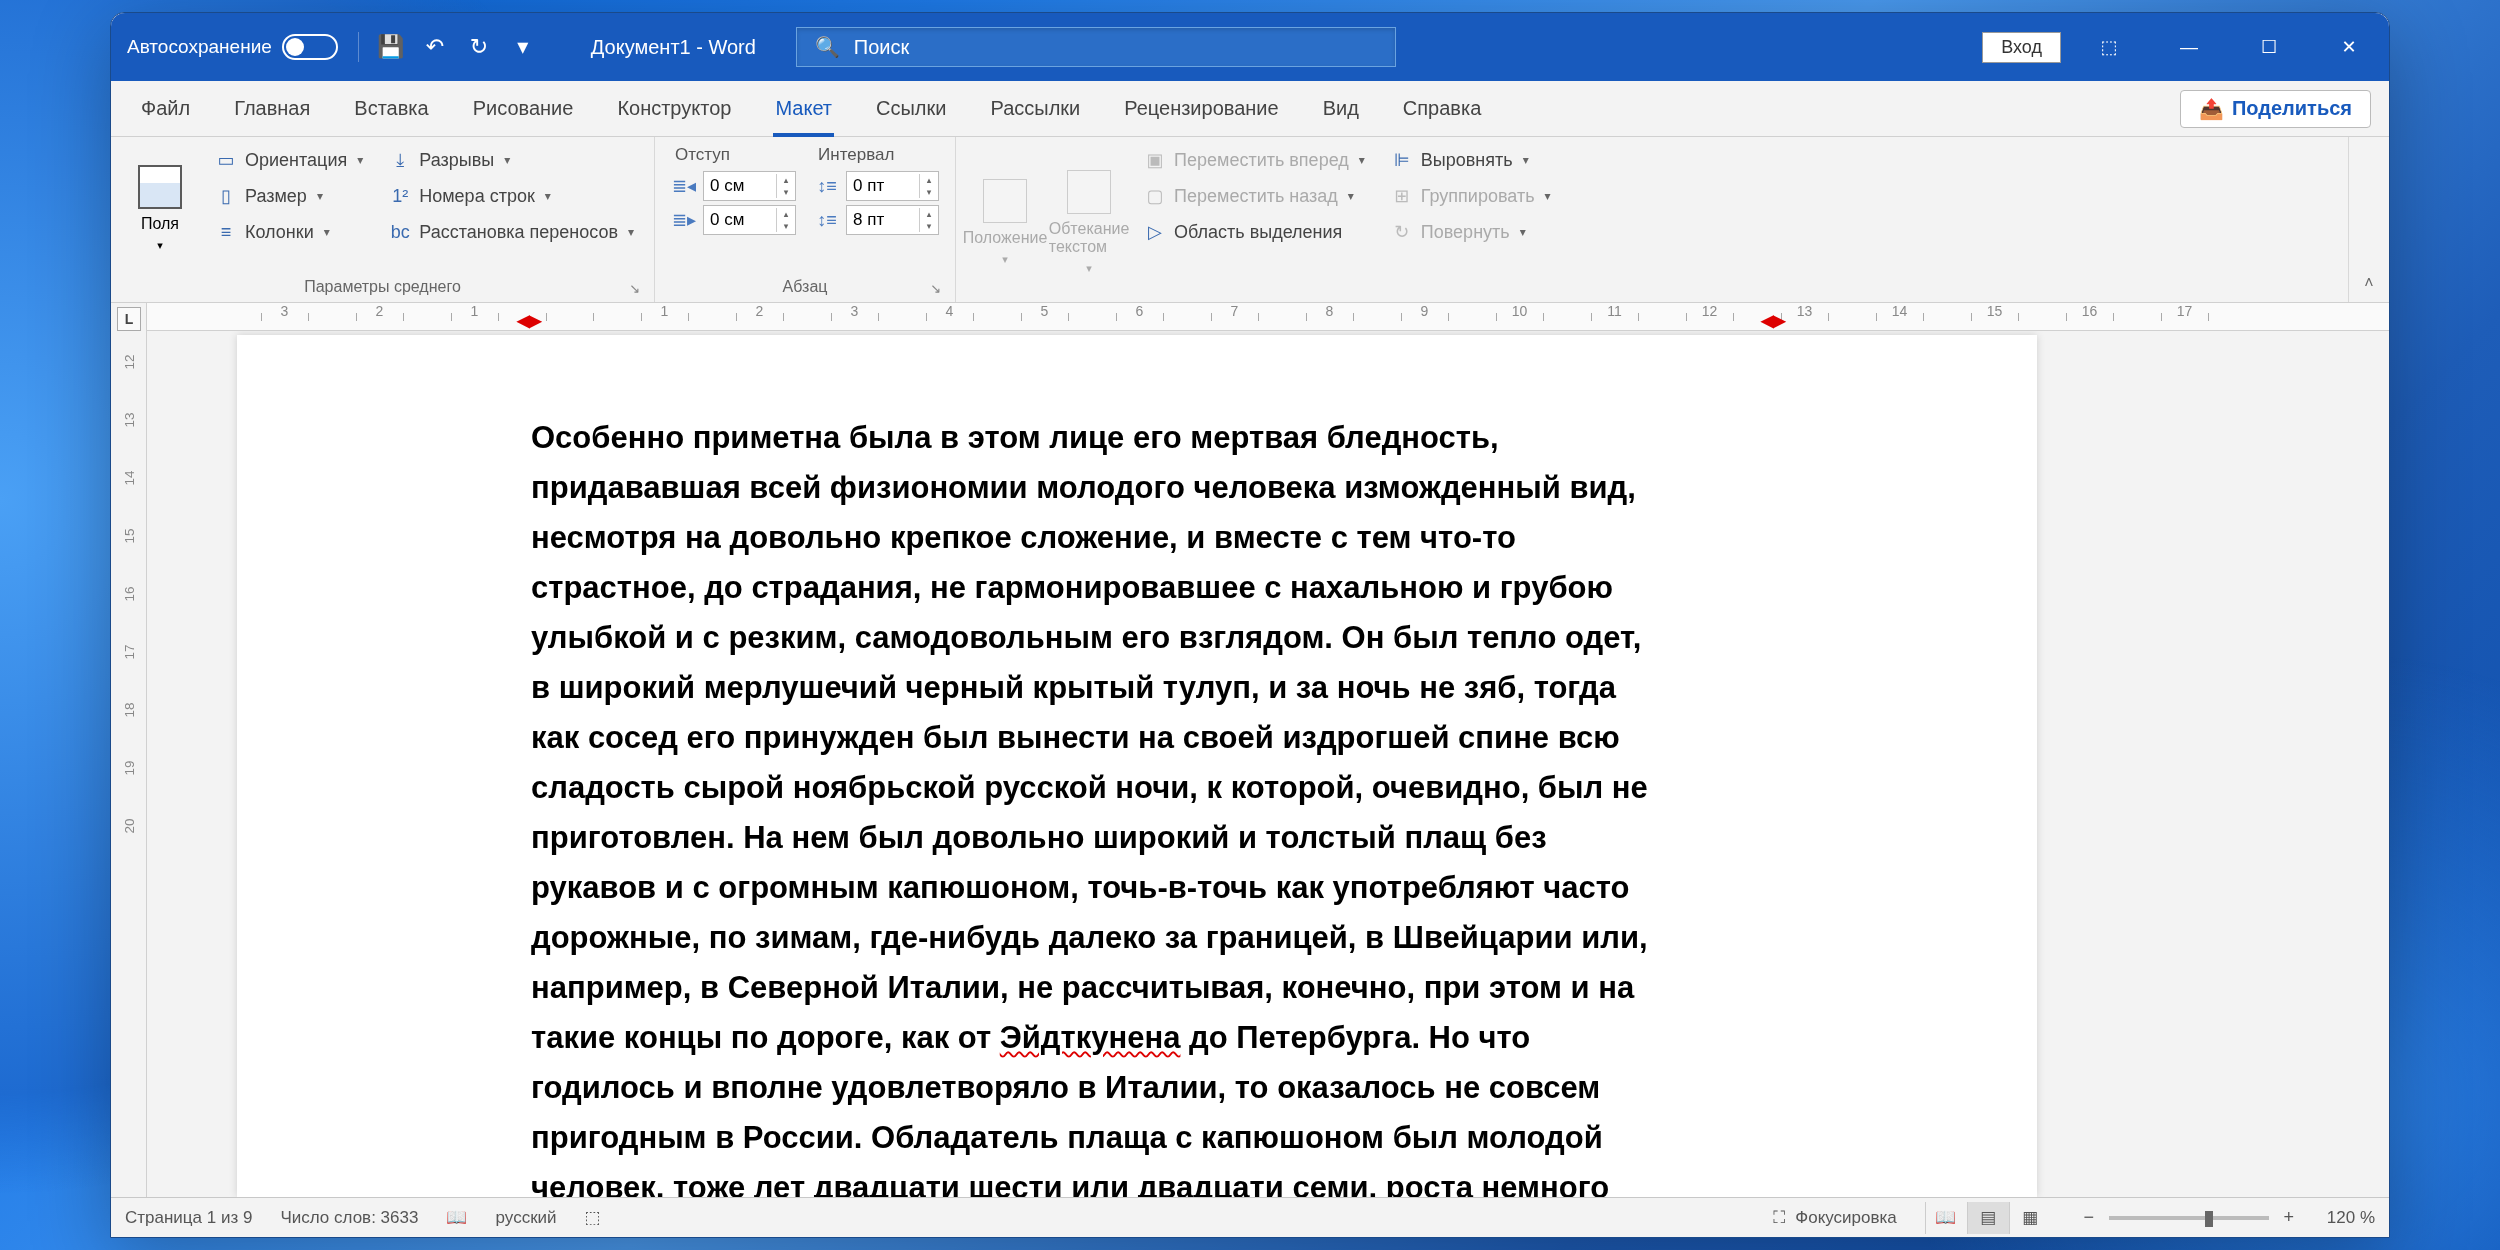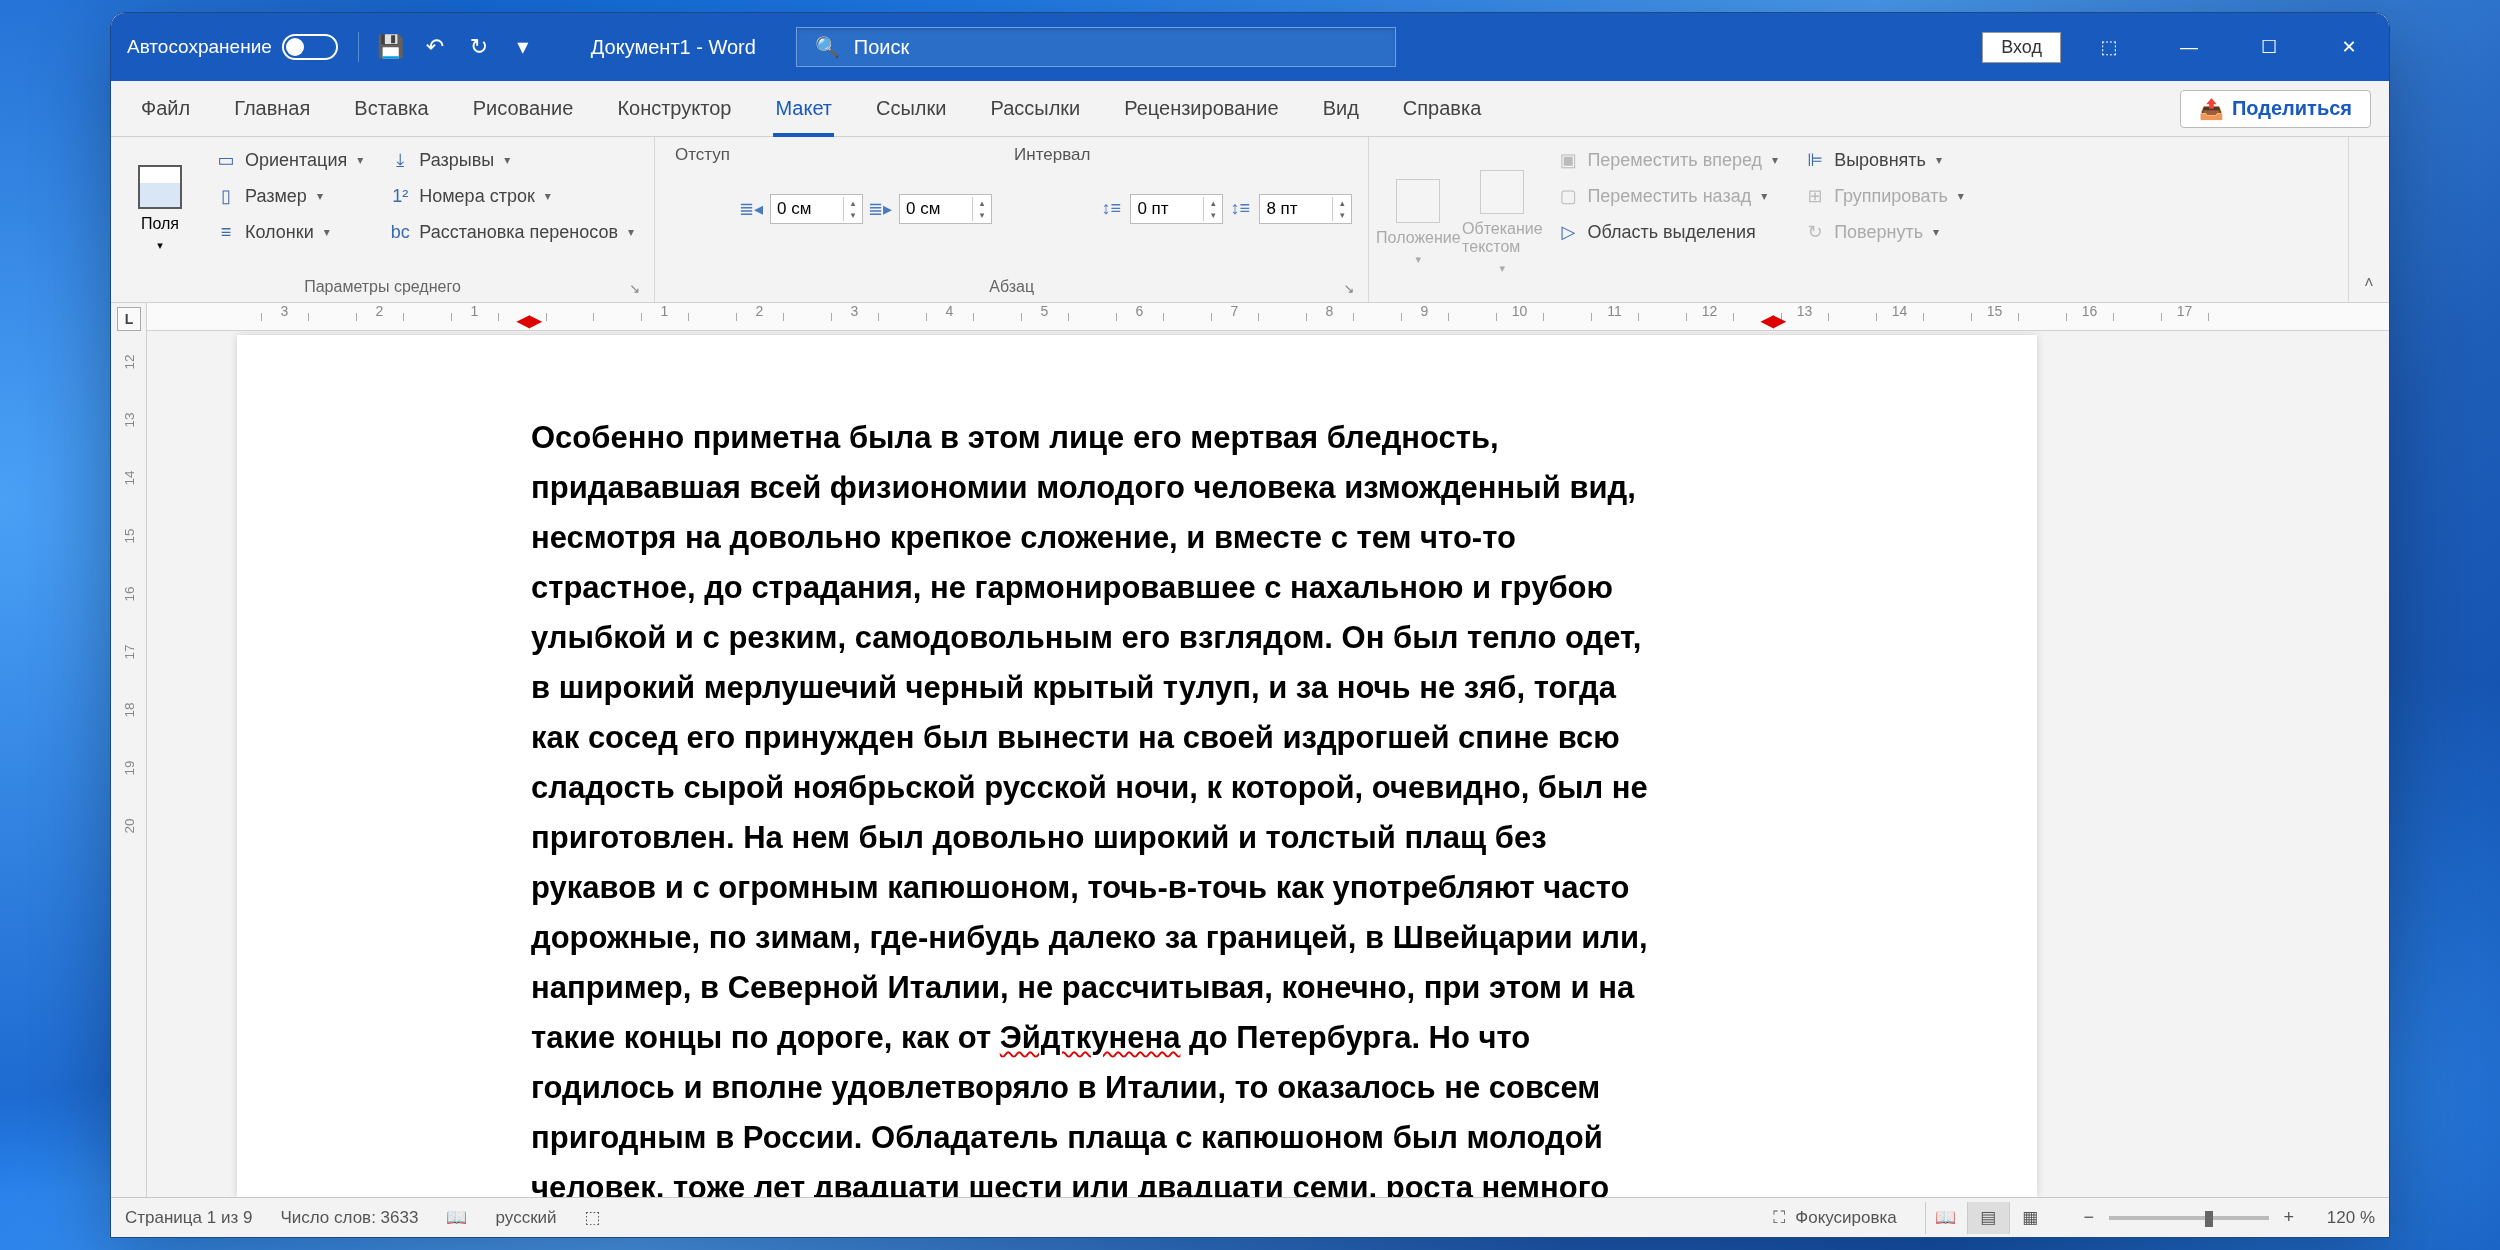--- a/index.html
+++ b/index.html
@@ -72,21 +72,21 @@
 .ribbon-group-label { text-align: center; font-size: 16px; color: #666; padding: 4px 0 6px; position: relative; }
 .dialog-launcher { position: absolute; right: 4px; bottom: 6px; font-size: 13px; color: #888; }
 .big-btn { width: 78px; display: flex; flex-direction: column; align-items: center; justify-content: center; gap: 6px; font-size: 16px; color: #000000; }
 .big-icon { width: 44px; height: 44px; border: 2px solid #5a5a5a; background: linear-gradient(#fff 40%, #d9e6f5 40%); }
 .stack { display: flex; flex-direction: column; gap: 2px; }
 .cmd { display: flex; align-items: center; gap: 8px; padding: 4px 10px; font-size: 18px; color: #444; height: 34px; white-space: nowrap; }
 .cmd .chev { font-size: 12px; color: #666; margin-left: 2px; }
 .cmd-icon { width: 22px; height: 22px; display: inline-flex; align-items: center; justify-content: center; font-size: 18px; color: #3a6aaf; }
 .disabled { color: #aaa; }
 .disabled .cmd-icon { color: #bbb; }
-.para-col { display: flex; flex-direction: row; gap: 4px; padding: 0 6px; }
+.para-col { display: flex; flex-direction: column; gap: 4px; padding: 0 6px; }
 .para-label { font-size: 17px; color: #555; padding: 2px 4px; }
 .spinner-row { display: flex; align-items: center; gap: 6px; }
 .spin-icon { width: 26px; height: 26px; font-size: 18px; color: #4a7abf; display: flex; align-items: center; justify-content: center; }
 .spinner { display: flex; align-items: center; border: 1px solid #bbb; background: #fff; height: 30px; }
 .spinner input { border: none; width: 72px; padding: 0 6px; font-size: 17px; outline: none; }
 .spinner-btns { display: flex; flex-direction: column; border-left: 1px solid #ccc; }
 .spinner-btns span { font-size: 9px; line-height: 12px; width: 18px; text-align: center; color: #666; }
 .collapse-btn { width: 40px; display: flex; align-items: flex-end; justify-content: center; font-size: 16px; color: #666; padding-bottom: 10px; }
 
 .workspace { flex: 1; display: flex; overflow: hidden; background: #f3f3f3; }

